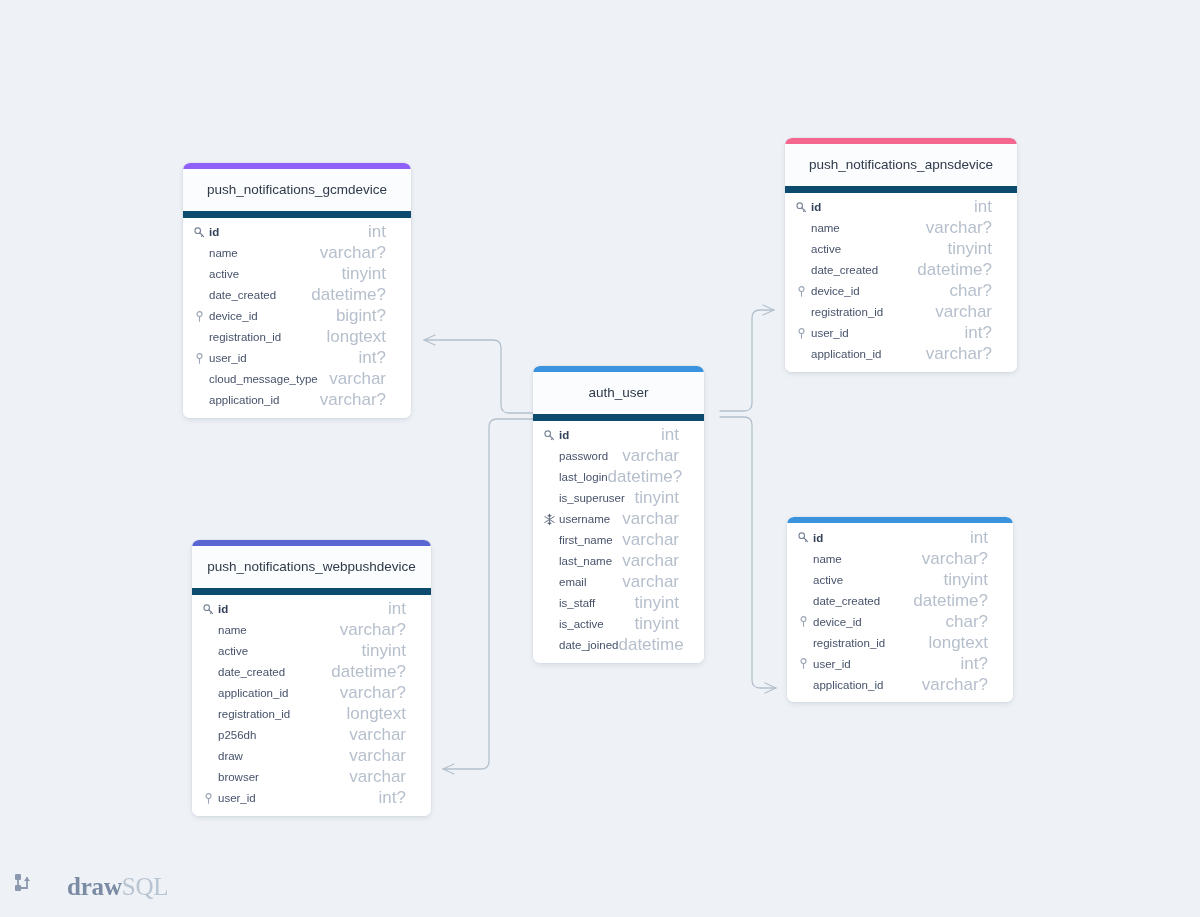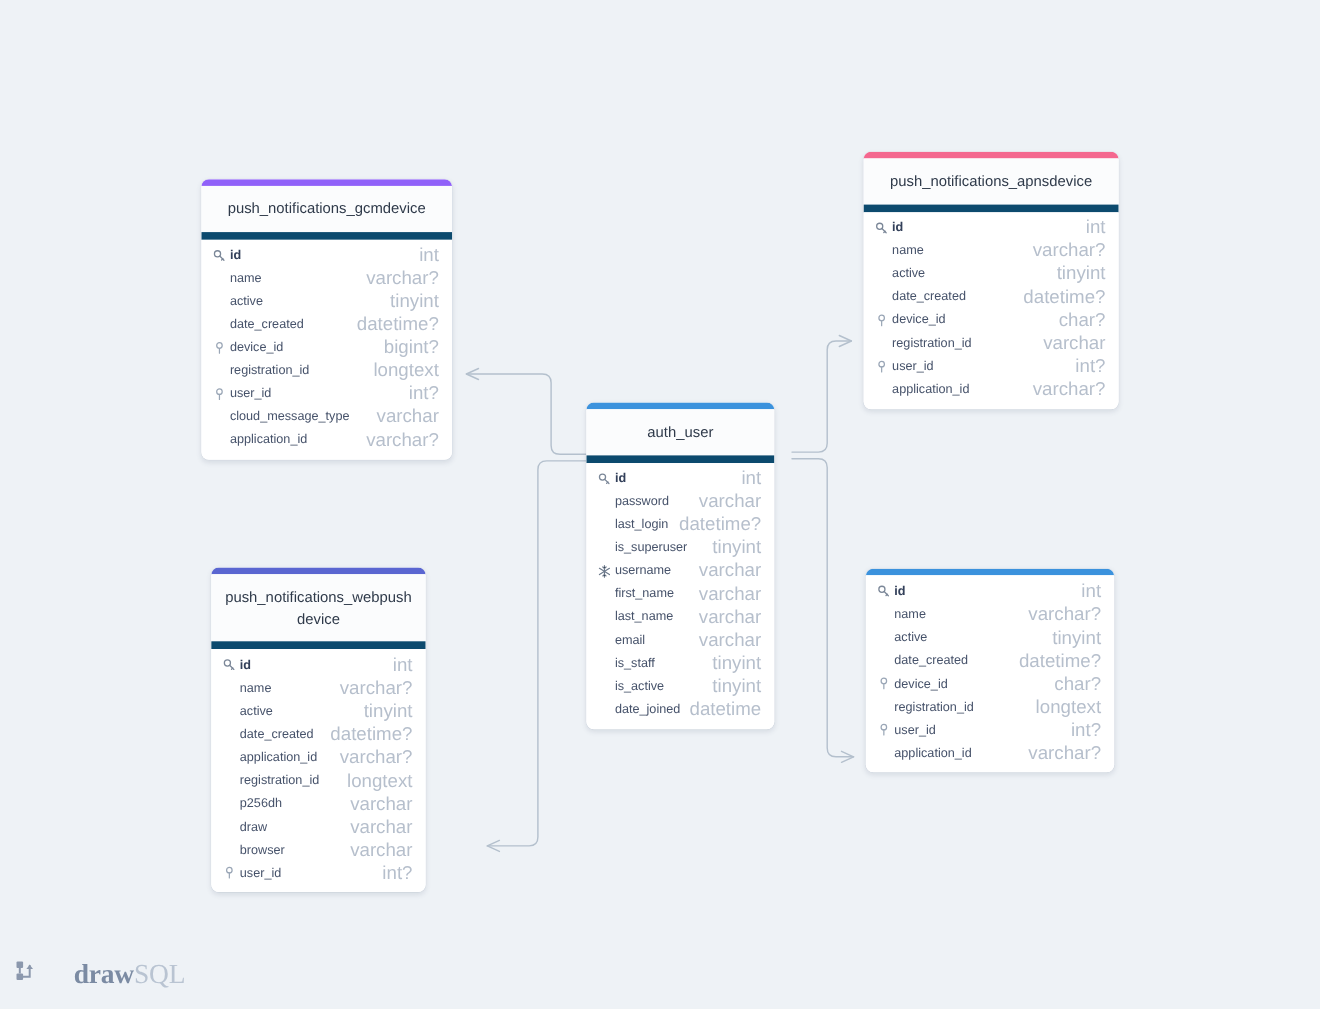--- a/index.html
+++ b/index.html
@@ -45,21 +45,21 @@
     background: #fbfcfd;
     border-bottom: 7px solid #0c4a6e;
     font-weight: 400;
     word-break: break-all;
   }
   .cols { padding: 4px 0 7px; background: #fff; }
   .col-row {
     display: flex;
     align-items: center;
     height: 21px;
-    padding: 0 12px 0 9px;
+    padding: 0 25px 0 9px;
     font-size: 11.5px;
     text-align: center;
   }
   .col-icon {
     width: 14px; min-width: 14px;
     height: 14px;
     display: flex; align-items: center; justify-content: center;
     margin-right: 3px;
   }
   .col-icon svg { display: block; }
@@ -309,21 +309,21 @@
             <span class="col-name">is_active</span>
             <span class="col-type">tinyint</span>
           </div>
           <div class="col-row">
             <span class="col-icon"></span>
             <span class="col-name">date_joined</span>
             <span class="col-type">datetime</span>
           </div>
         </div>
       </div>
-      <div class="table-card" style="left: 192px; top: 516px; width: 195px;">
+      <div class="table-card" style="left: 192px; top: 540px; width: 239px;">
         <div class="accent-bar" style="background: rgb(90, 102, 209);"></div>
         <div class="table-title">push_notifications_webpushdevice</div>
         <div class="cols">
           <div class="col-row pk">
             <span class="col-icon">
               <svg width="13" height="13" viewBox="0 0 14 14">
                 <circle cx="5.1" cy="5.1" r="3.0" fill="none" stroke="#7b8798" stroke-width="1.25"></circle>
                 <path d="M7.3 7.3 L11.4 11.4" stroke="#7b8798" stroke-width="1.25" stroke-linecap="round"></path>
                 <path d="M9.1 11.2 L10.4 9.9" stroke="#7b8798" stroke-width="1.25" stroke-linecap="round"></path>
               </svg>

